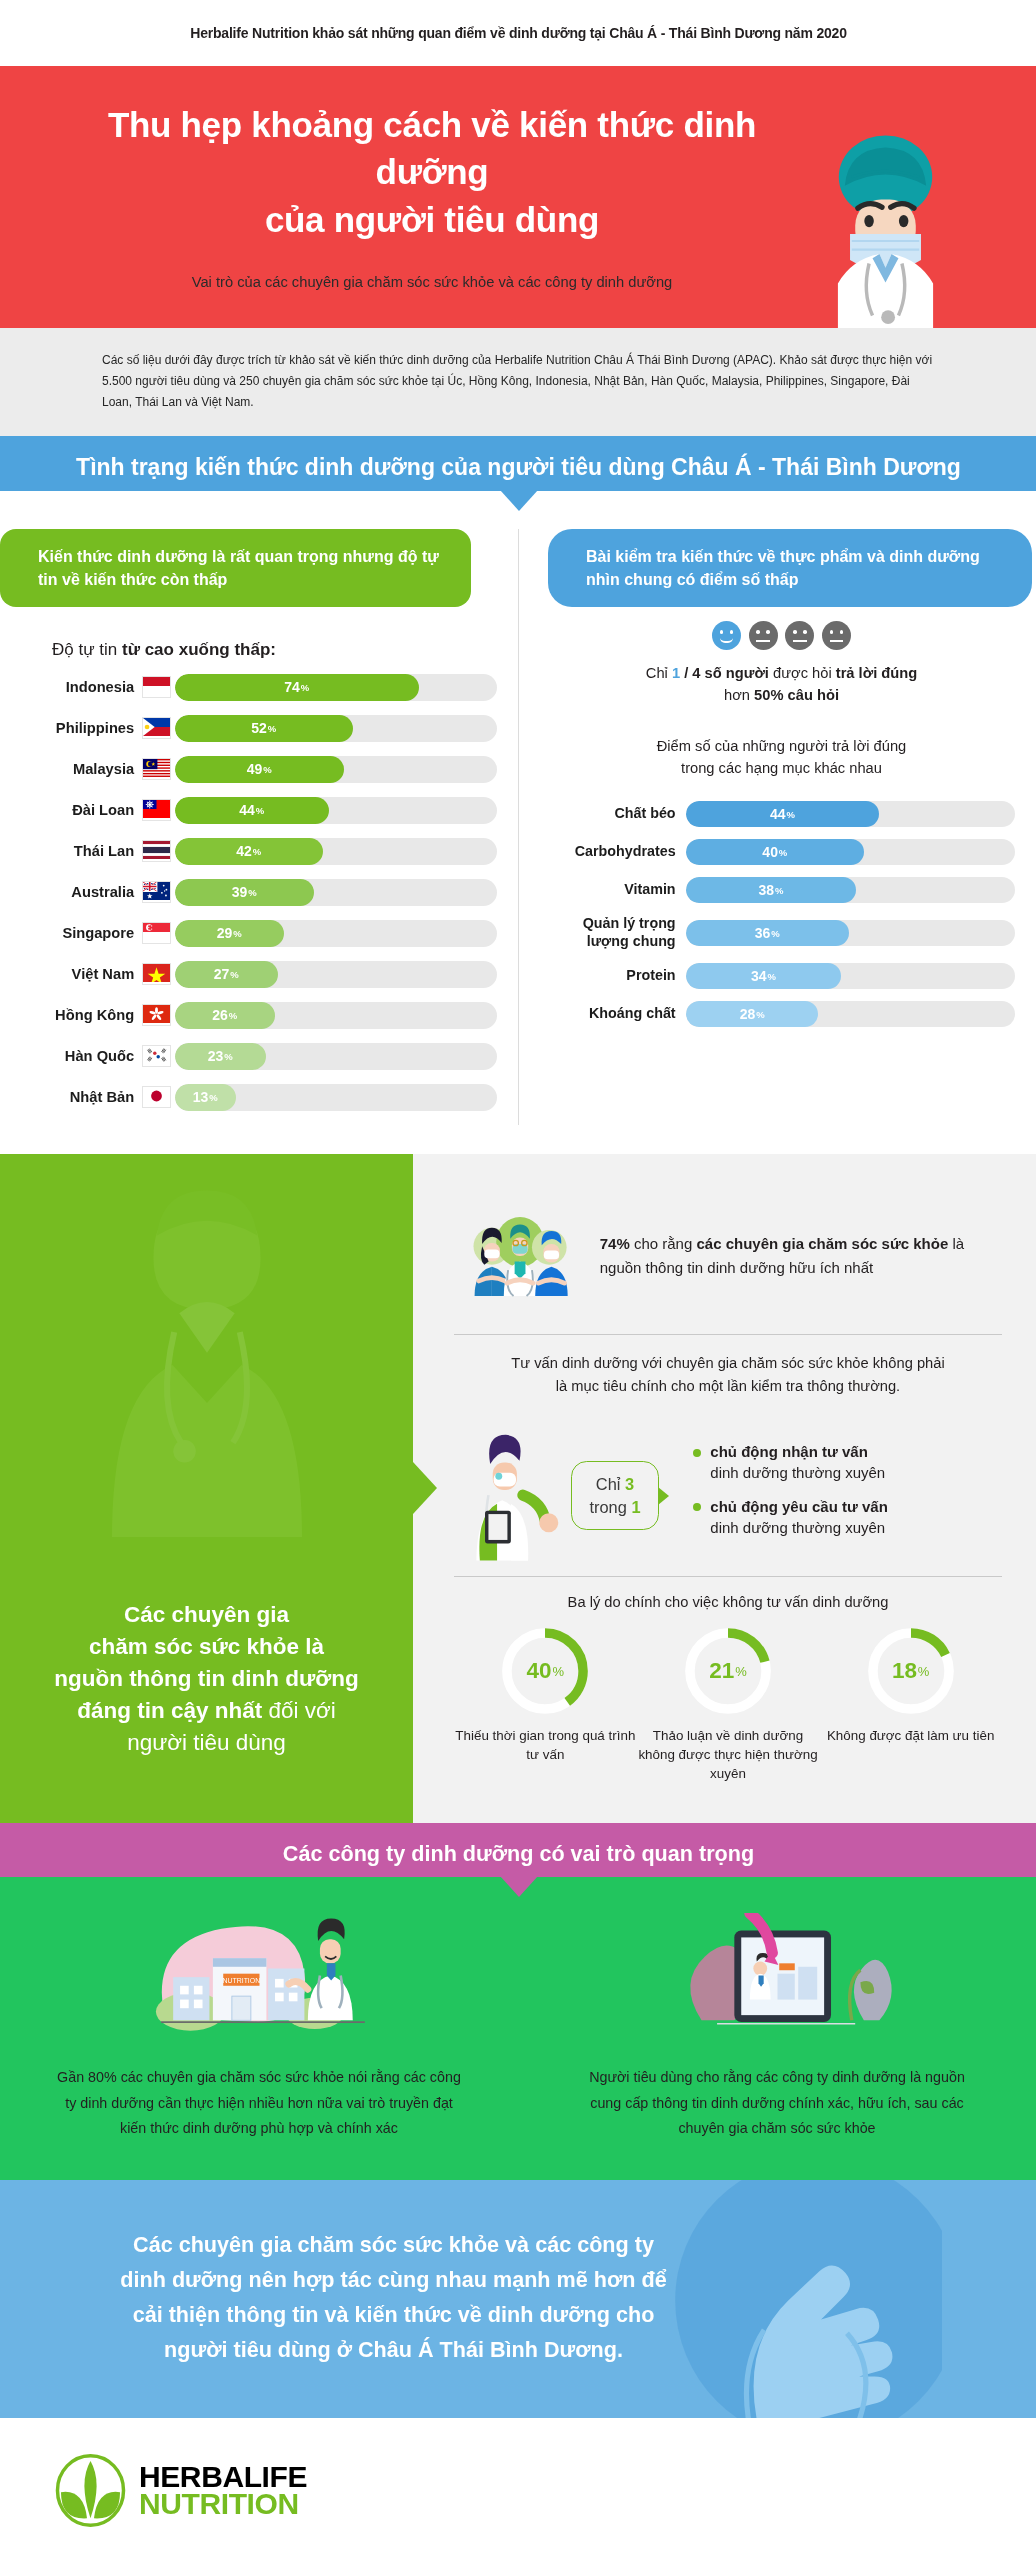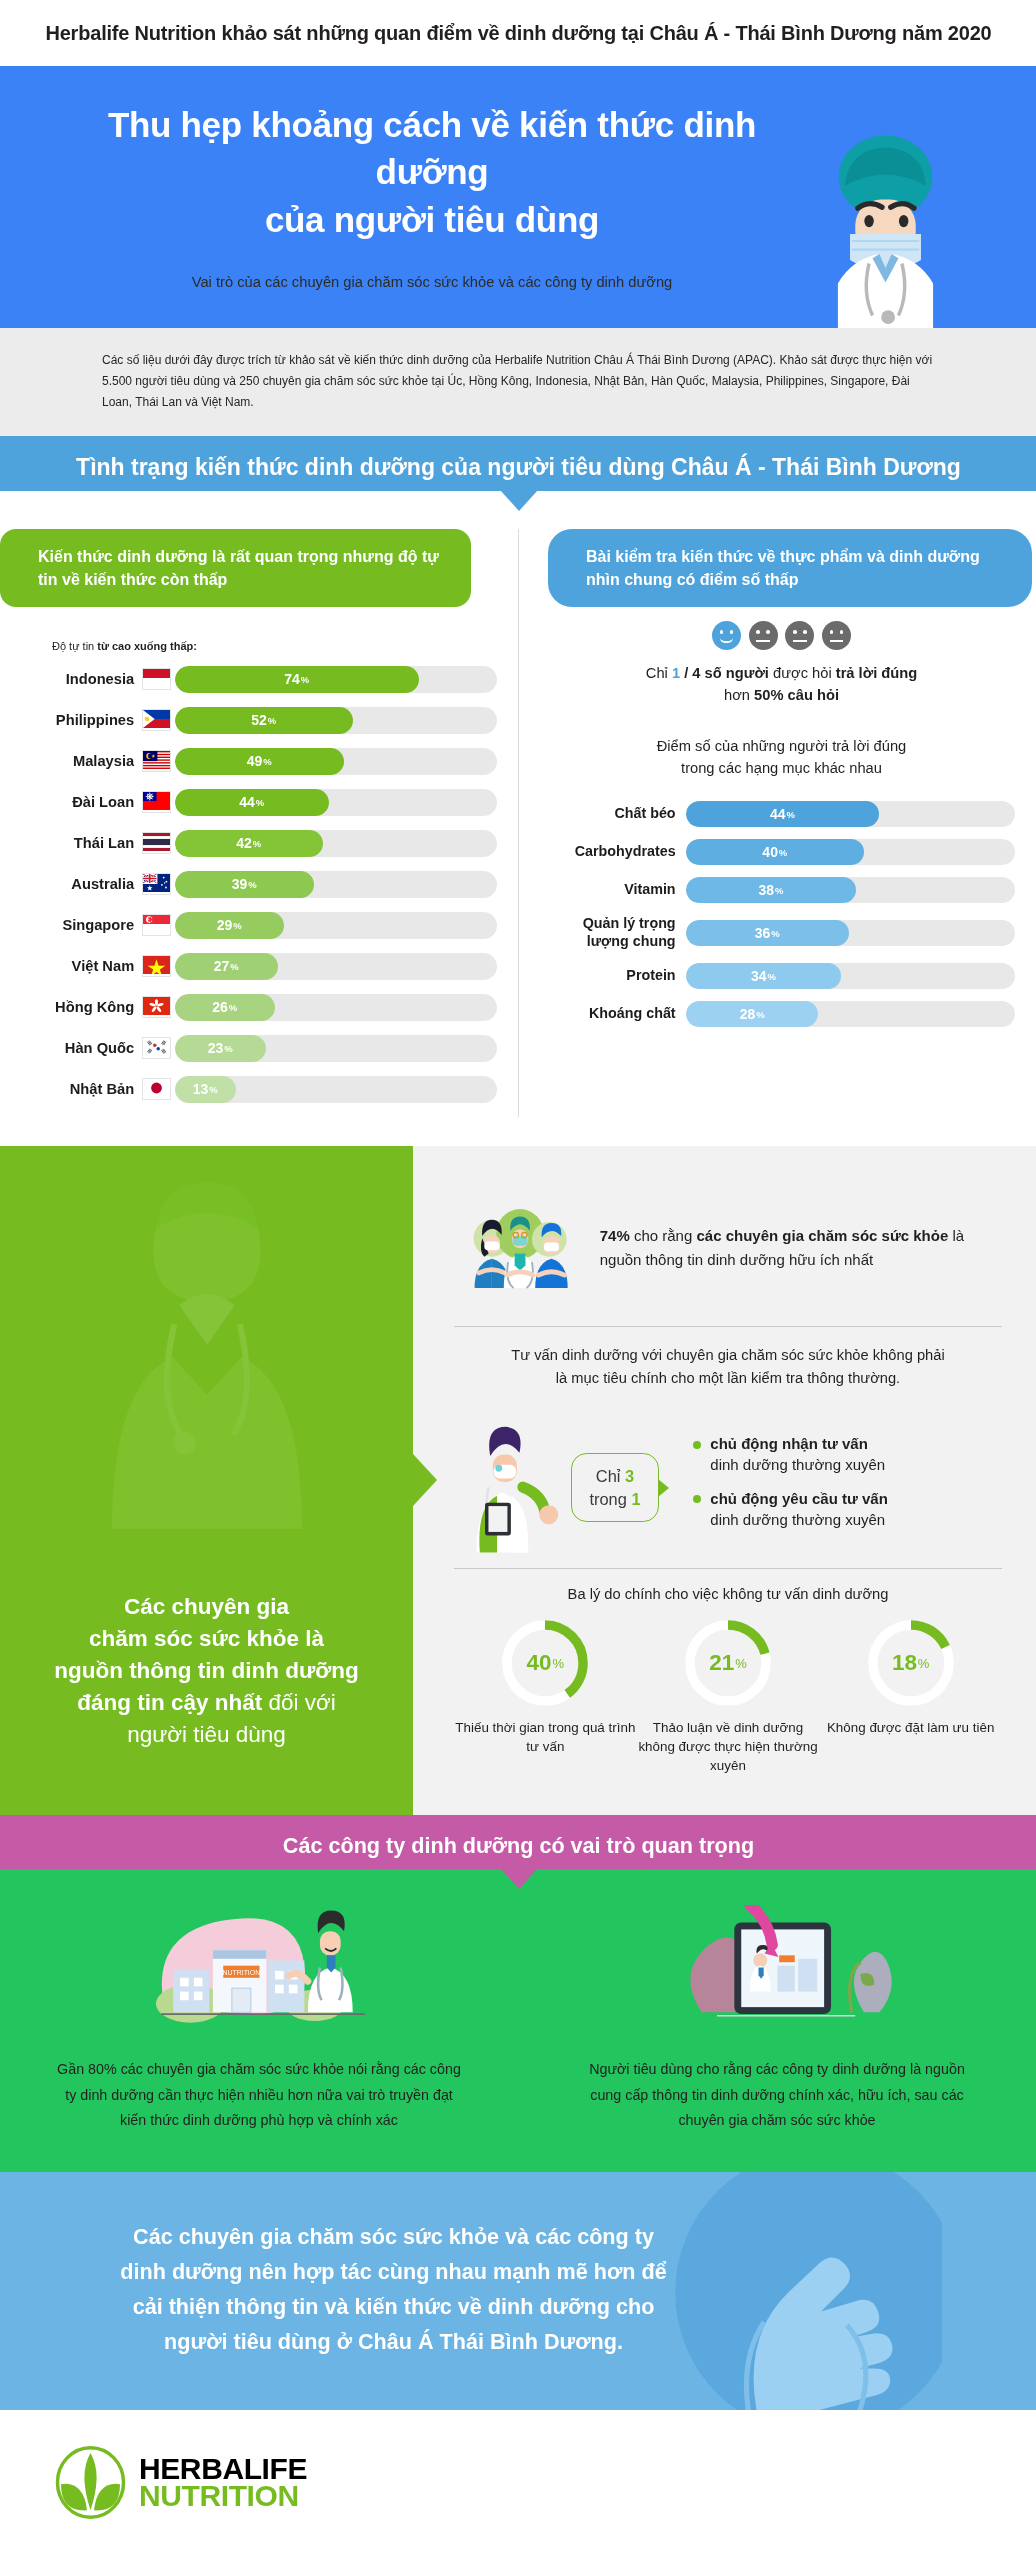--- a/index.html
+++ b/index.html
@@ -9,27 +9,27 @@
     font-family: "Liberation Sans", sans-serif;
     color: #231f20;
     -webkit-font-smoothing: antialiased;
   }
   .page { width: 1037px; position: relative; overflow: hidden; }
 
   
   .top-title {
     height: 66px;
     display: flex; align-items: center; justify-content: center;
-    font-size: 20px; font-weight: bold; letter-spacing: -0.2px;
+    font-size: 14px; font-weight: bold; letter-spacing: -0.2px;
     background: #fff;
   }
 
   
   .hero {
-    background: #3b82f6;
+    background: #ef4444;
     position: relative;
     padding: 35px 0 38px 0;
     overflow: hidden;
   }
   .hero-inner { width: 760px; margin-left: 52px; text-align: center; position: relative; z-index: 3; }
   .hero h1 {
     color: #fff; font-size: 35px; font-weight: bold; line-height: 1.35;
     letter-spacing: -0.3px;
   }
   .hero-sub {
@@ -66,21 +66,21 @@
   .stats .col-right { width: 518px; padding: 0 21px 0 29px; border-left: 0.9px solid #dcdcdc; }
 
   .pill {
     border-radius: 24px; color: #fff; font-weight: bold;
     font-size: 16px; line-height: 1.45; padding: 15.6px 22.5px;
     min-height: 74px; display: flex; align-items: center;
   }
   .pill.green { background: #76bc21; margin-left: -21px; width: 471px; padding-left: 38px; border-radius: 16px; }
   .pill.blue  { background: #4ea3dd; margin-right: -21px; width: 484px; padding-left: 38px; }
 
-  .sub-label { font-size: 11px; margin: 33px 0 14px 31px; }
+  .sub-label { font-size: 17px; margin: 33px 0 14px 31px; }
   .sub-label b { font-weight: bold; }
 
   
   .bar-row { display: flex; align-items: center; margin-bottom: 14px; }
   .bar-label {
     width: 121px; text-align: right; padding-right: 7.8px;
     font-size: 14.7px; font-weight: bold; color: #1c1c1c;
   }
   .flag { width: 29px; height: 21.6px; flex: none; border: 0.9px solid #e4e4e4; overflow: hidden; position: relative; }
   .track {

